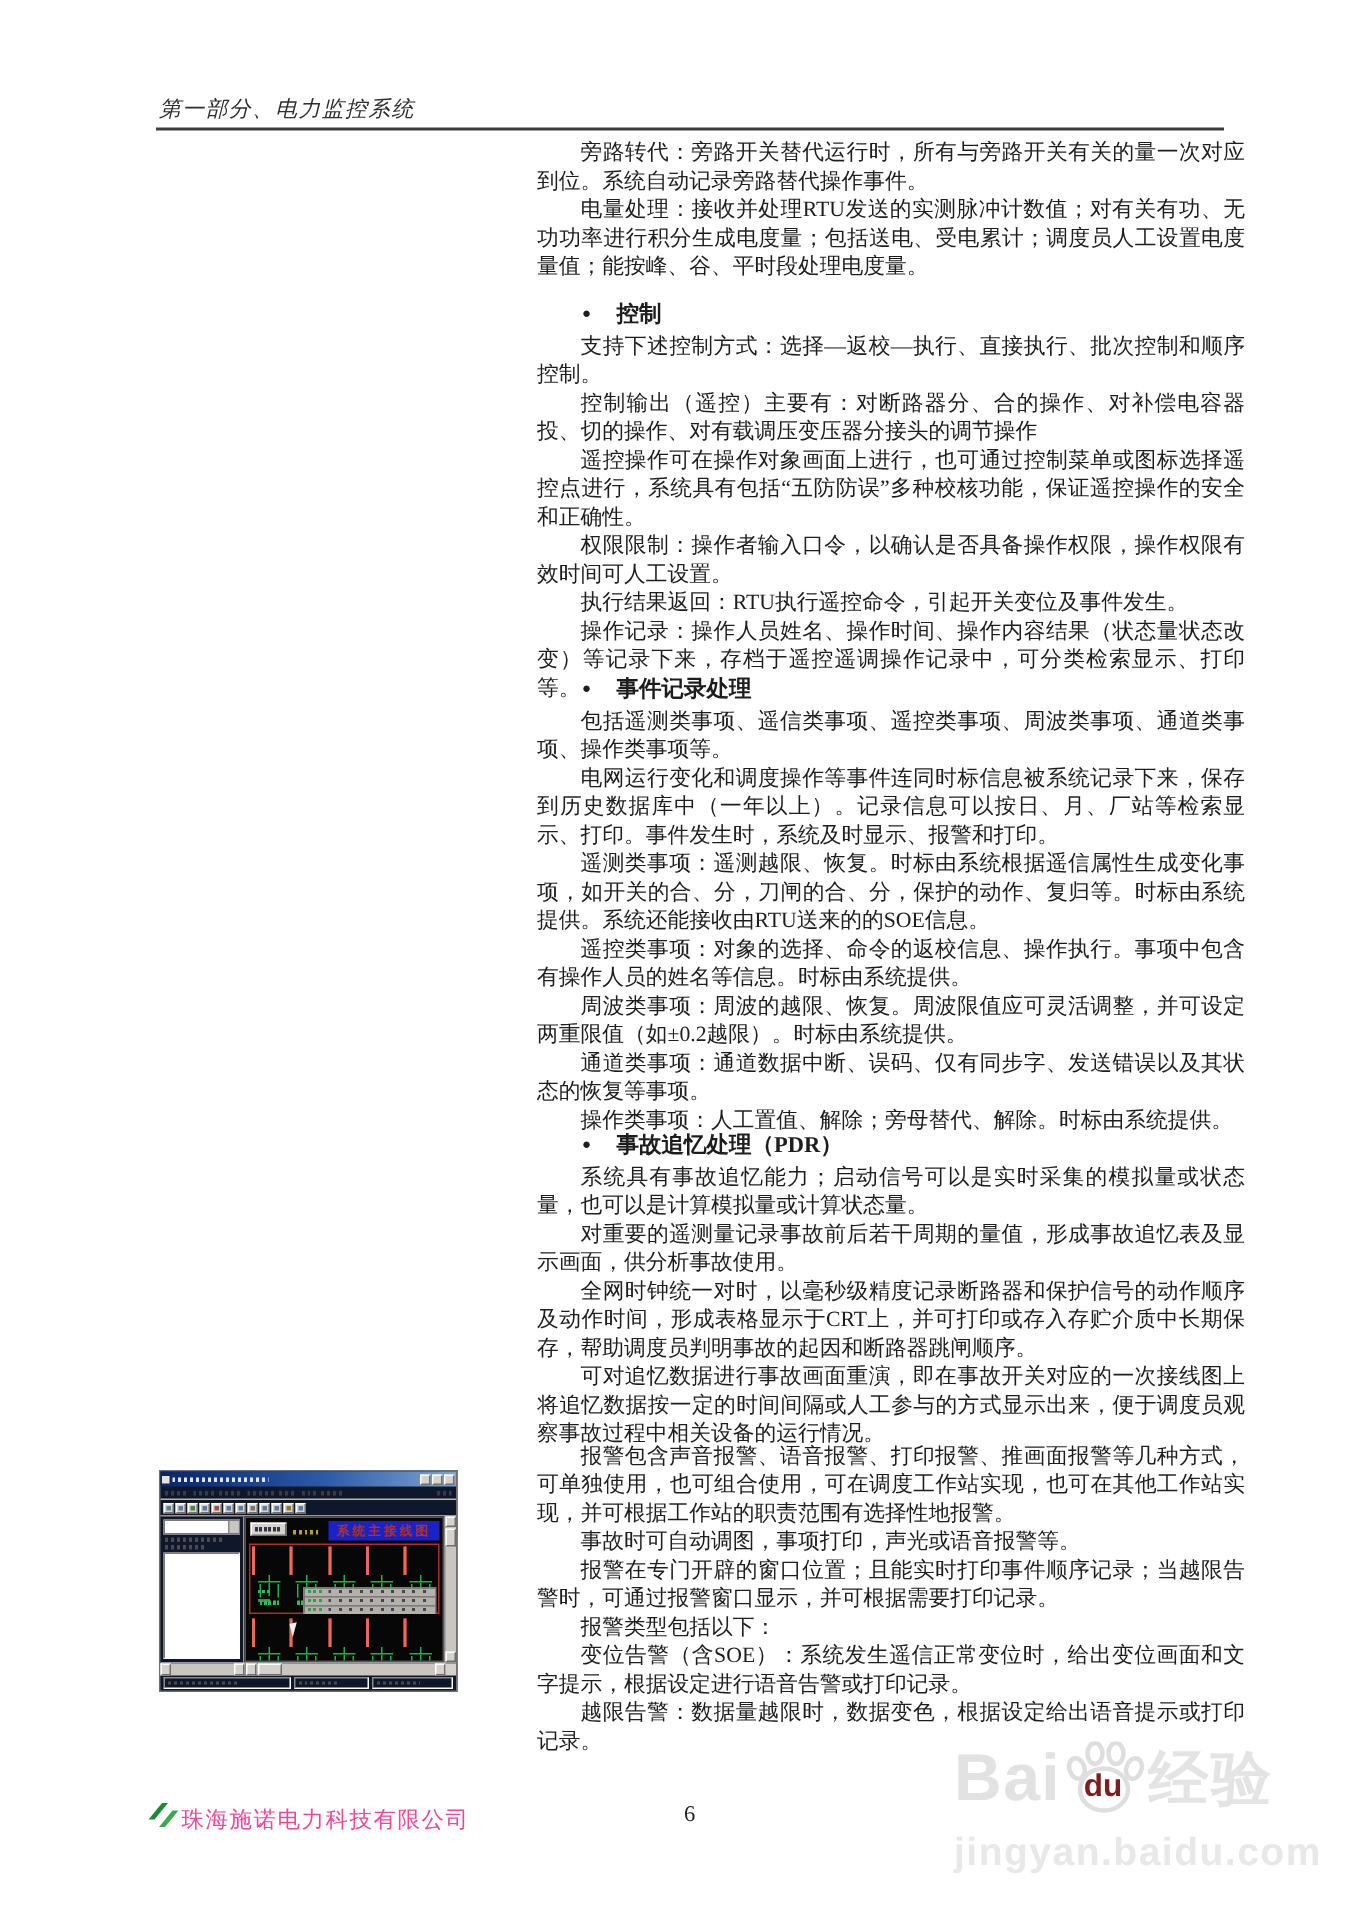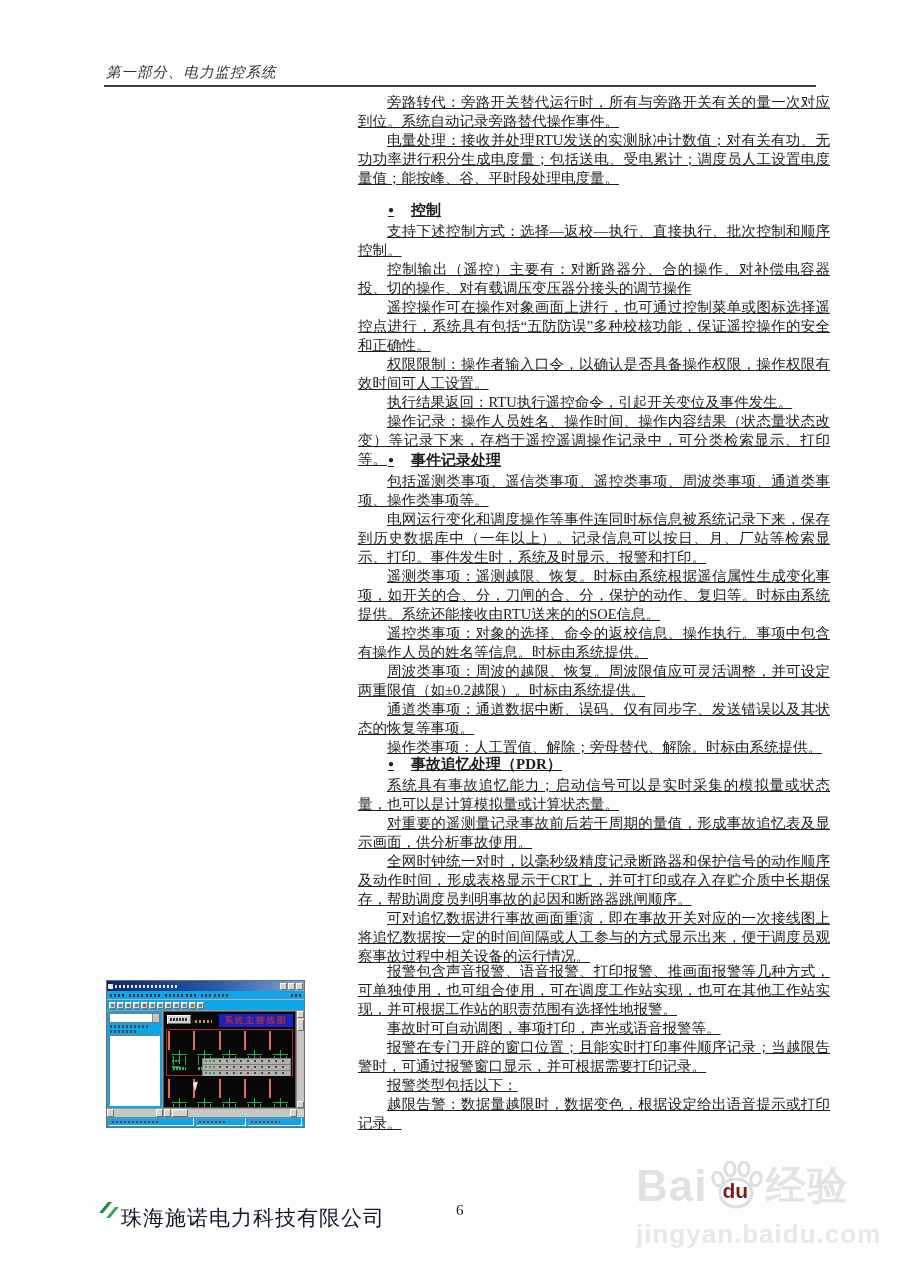--- a/index.html
+++ b/index.html
@@ -2,43 +2,43 @@
 <html><head>
 <meta charset="utf-8">
 <style>
   html,body{margin:0;padding:0;background:#888;}
   .page{position:relative;width:904px;height:1280px;background:#ffffff;margin:0 auto;overflow:hidden;
         font-family:"Liberation Serif","DejaVu Serif",serif;color:#1d1d1d;}
   
   .hdr-title{position:absolute;left:106px;top:63px;font-style:italic;font-size:14.5px;color:#2e2e2e;letter-spacing:1px;z-index:2;}
   .hdr-rule{position:absolute;left:104px;top:85px;width:712px;height:2px;background:#3c3c3c;z-index:2;}
   
-  .col{position:absolute;left:358px;width:472px;font-size:14.5px;line-height:19px;z-index:2;text-decoration:underline;}
+  .col{position:absolute;left:358px;width:472px;font-size:14.5px;line-height:19px;z-index:2;}
   .blkA{top:93px;} .blkB{top:200px;} .blkC{top:450px;} .blkD{top:754px;} .blkE{top:962px;}
   .para{margin:0;text-indent:2em;text-align:justify;}
   .shead{margin:6px 0 2px;padding-left:30px;font-weight:bold;font-size:15px;}
   .blkB .shead,.blkC .shead,.blkD .shead,.blkE .shead{margin-top:0;}
   .bullet{font-size:10px;margin-right:17px;vertical-align:2px;}
   
   .logo{position:absolute;left:97px;top:1200px;z-index:2;}
-  .company{position:absolute;left:121px;top:1204px;font-size:21px;color:#0f172a;letter-spacing:1px;z-index:2;
+  .company{position:absolute;left:121px;top:1204px;font-size:15px;color:#ec4899;letter-spacing:1px;z-index:2;
            font-family:"Liberation Sans","DejaVu Sans",sans-serif;}
   .pageno{position:absolute;left:456px;top:1202px;font-size:15px;color:#222;z-index:2;}
   
   .wm{position:absolute;left:636px;top:1158px;width:268px;z-index:1;color:#e2e2e2;
       font-family:"Liberation Sans","DejaVu Sans",sans-serif;user-select:none;}
   .wm-top{display:flex;align-items:center;font-weight:bold;}
   .wm-bai{font-size:44px;letter-spacing:1px;}
   .wm-paw{position:relative;width:54px;height:50px;margin:0 2px;}
   .wm-du{position:absolute;left:13px;top:18px;font-size:21px;color:#7f1d1d;}
   .wm-cn{font-size:40px;color:#e4e4e4;letter-spacing:2px;}
   .wm-url{margin-top:6px;font-size:26px;font-weight:bold;color:#e8e8e8;letter-spacing:1px;}
   
   .win{position:absolute;left:106px;top:980px;width:199px;height:148px;z-index:2;
-       background:#0ea5e9;border:1px solid #6f6f6f;display:flex;flex-direction:column;
+       background:#0f172a;border:1px solid #6f6f6f;display:flex;flex-direction:column;
        font-family:"Liberation Sans","DejaVu Sans",sans-serif;box-sizing:border-box;}
   .tbar{height:10px;background:linear-gradient(90deg,#0a246a 0%,#2a5aa8 55%,#7fa3d4 100%);
         display:flex;align-items:center;padding:0 1px;flex:none;}
   .tico{width:5px;height:5px;background:#e8e4d0;margin-right:2px;flex:none;}
   .tsm{width:64px;height:3px;background:repeating-linear-gradient(90deg,#dfe6f5 0 2px,rgba(0,0,0,0) 2px 4px);}
   .tbtns{margin-left:auto;display:flex;gap:1px;}
   .tb{width:7px;height:7px;background:#d6d3ce;border:1px solid;border-color:#fff #6f6f6f #6f6f6f #fff;box-sizing:border-box;}
   .mbar{height:8px;display:flex;align-items:center;gap:3px;padding:0 3px;flex:none;border-bottom:1px solid #b8b5b0;}
   .msm{height:3px;background:repeating-linear-gradient(90deg,#3a3a44 0 2px,rgba(0,0,0,0) 2px 4px);}
   .tools{height:10px;display:flex;align-items:center;gap:1px;padding:0 2px;flex:none;
@@ -153,20 +153,21 @@
     <p class="para">对重要的遥测量记录事故前后若干周期的量值，形成事故追忆表及显示画面，供分析事故使用。</p>
     <p class="para">全网时钟统一对时，以毫秒级精度记录断路器和保护信号的动作顺序及动作时间，形成表格显示于CRT上，并可打印或存入存贮介质中长期保存，帮助调度员判明事故的起因和断路器跳闸顺序。</p>
     <p class="para">可对追忆数据进行事故画面重演，即在事故开关对应的一次接线图上将追忆数据按一定的时间间隔或人工参与的方式显示出来，便于调度员观察事故过程中相关设备的运行情况。</p>
   </div>
 
   <div class="col blkE">
     <p class="para">报警包含声音报警、语音报警、打印报警、推画面报警等几种方式，可单独使用，也可组合使用，可在调度工作站实现，也可在其他工作站实现，并可根据工作站的职责范围有选择性地报警。</p>
     <p class="para">事故时可自动调图，事项打印，声光或语音报警等。</p>
     <p class="para">报警在专门开辟的窗口位置；且能实时打印事件顺序记录；当越限告警时，可通过报警窗口显示，并可根据需要打印记录。</p>
     <p class="para">报警类型包括以下：</p>
+    <p class="para">变位告警（含SOE）：系统发生遥信正常变位时，给出变位画面和文字提示，根据设定进行语音告警或打印记录。</p>
     <p class="para">越限告警：数据量越限时，数据变色，根据设定给出语音提示或打印记录。</p>
   </div>
 
   <div class="win">
     <div class="tbar">
       <span class="tico"></span>
       <span class="tsm"></span>
       <span class="tbtns">
         <span class="tb"></span>
         <span class="tb"></span>

